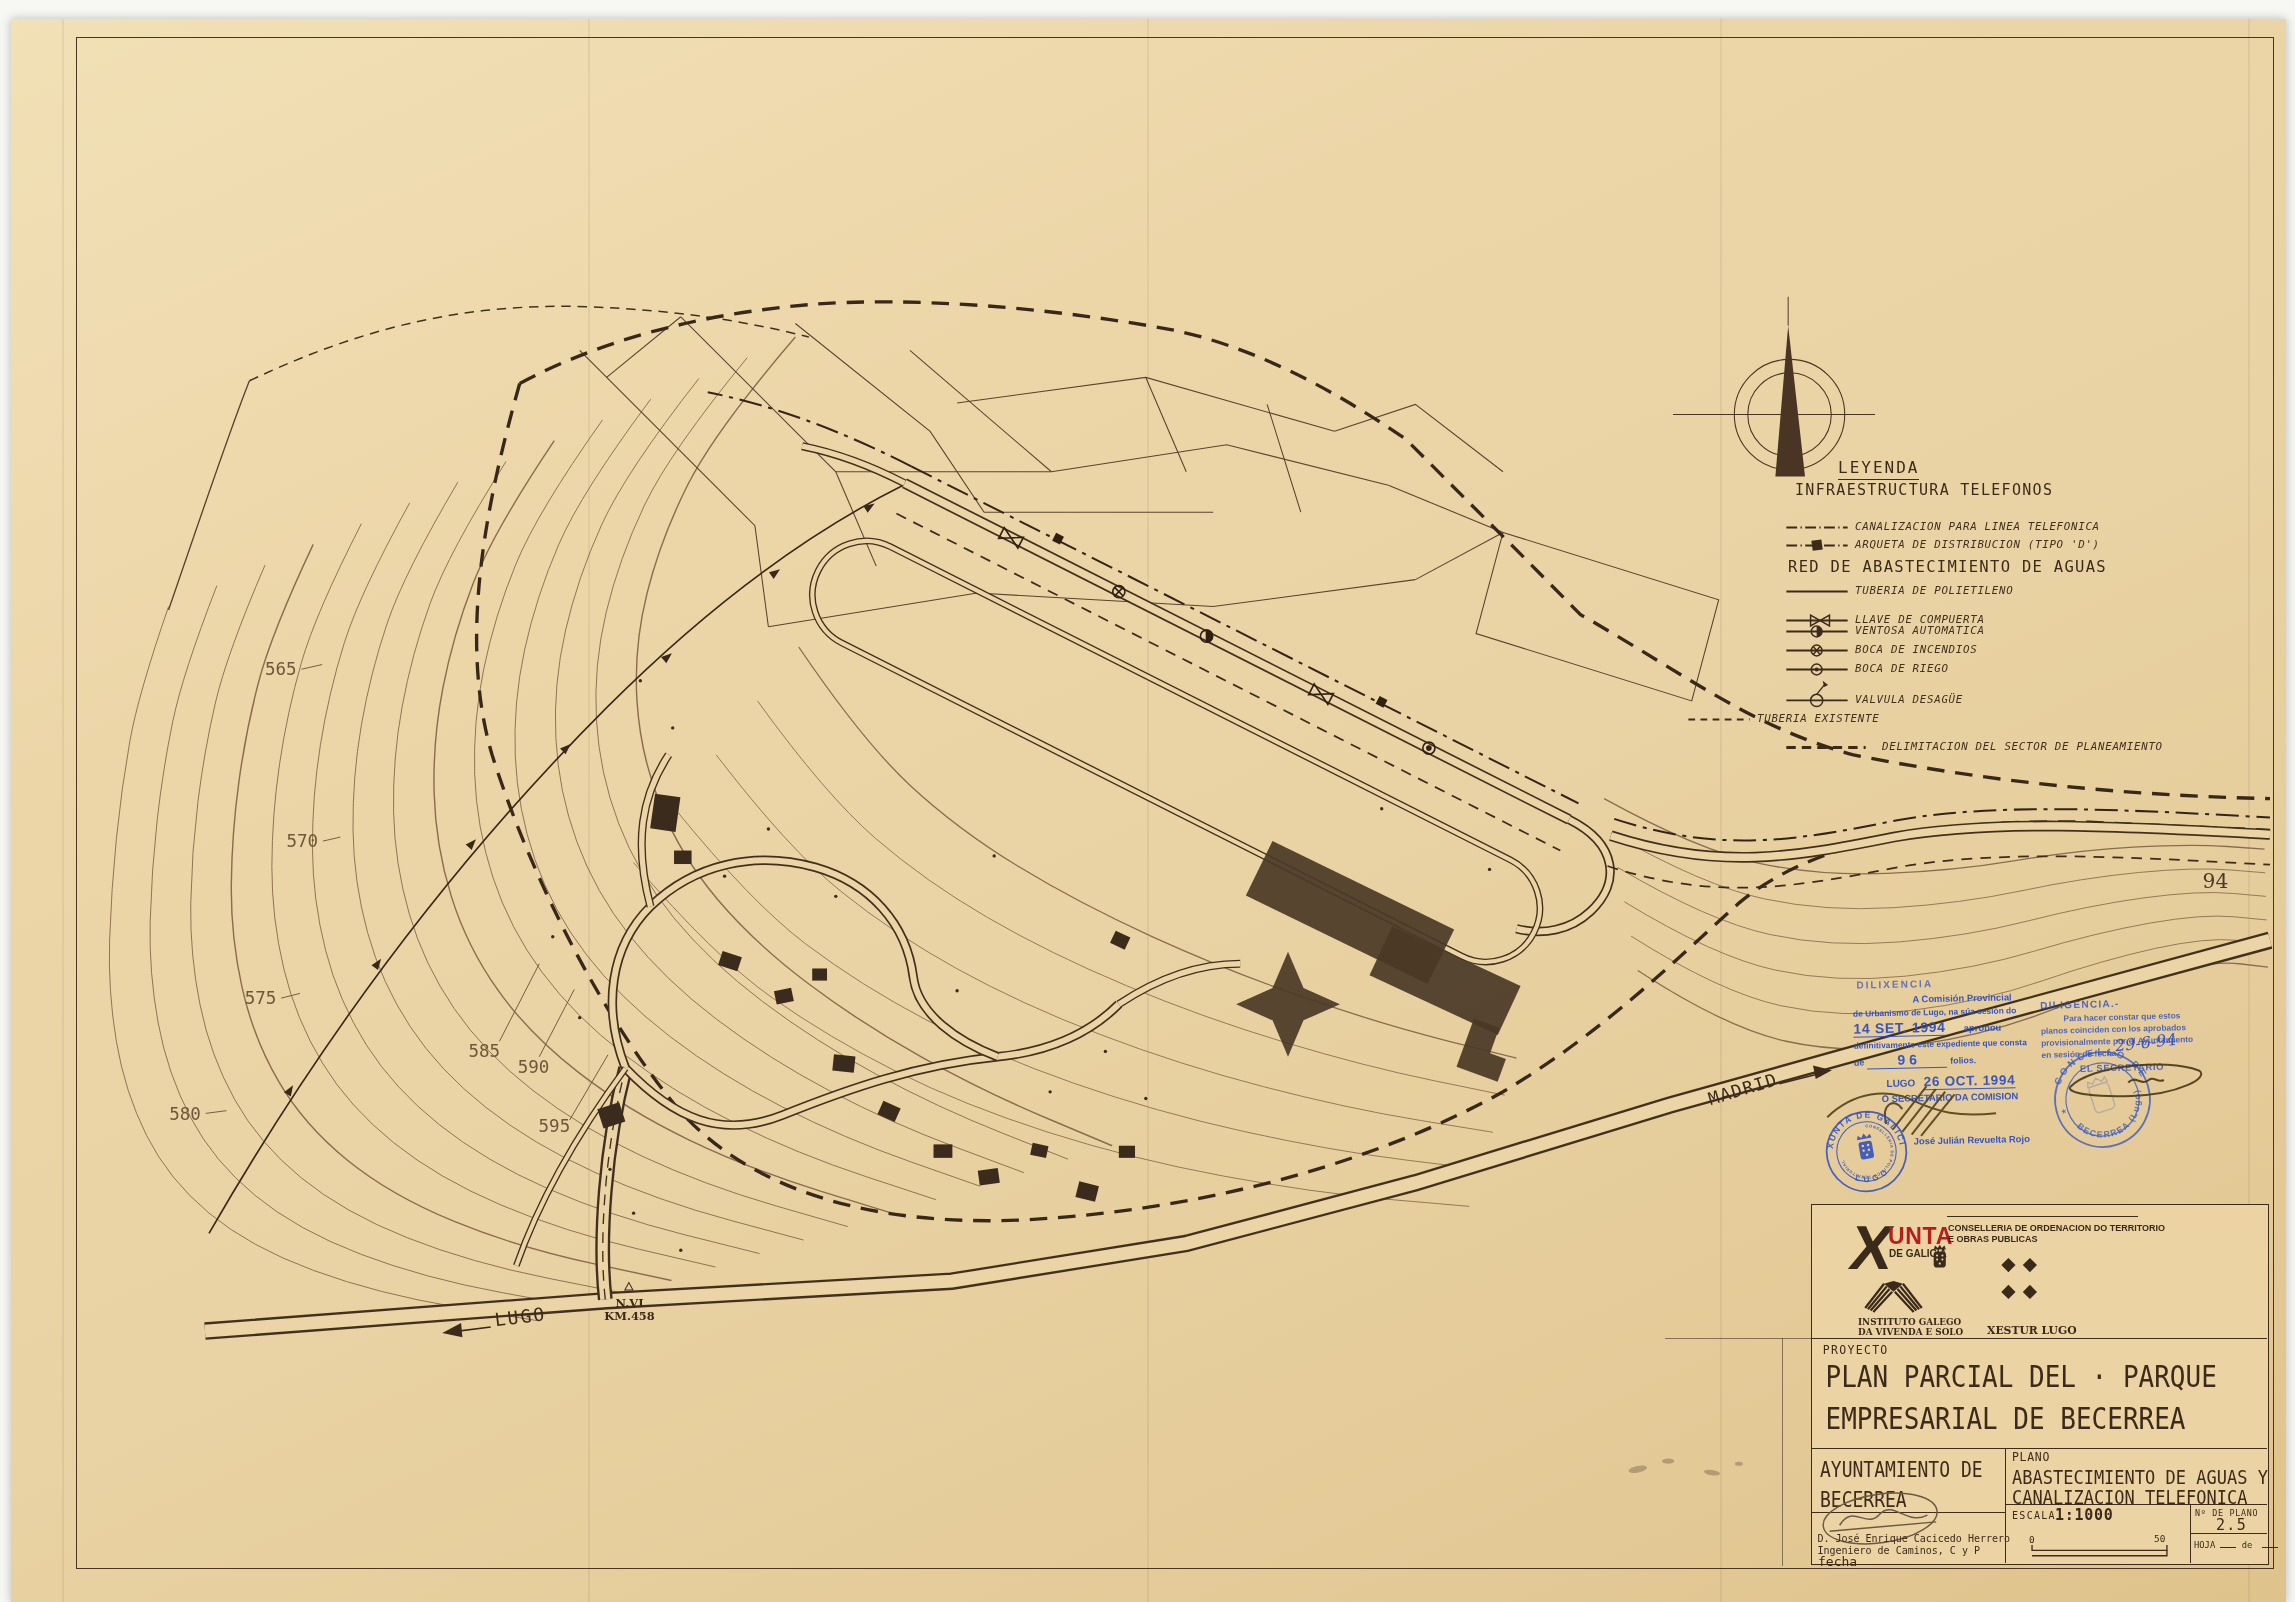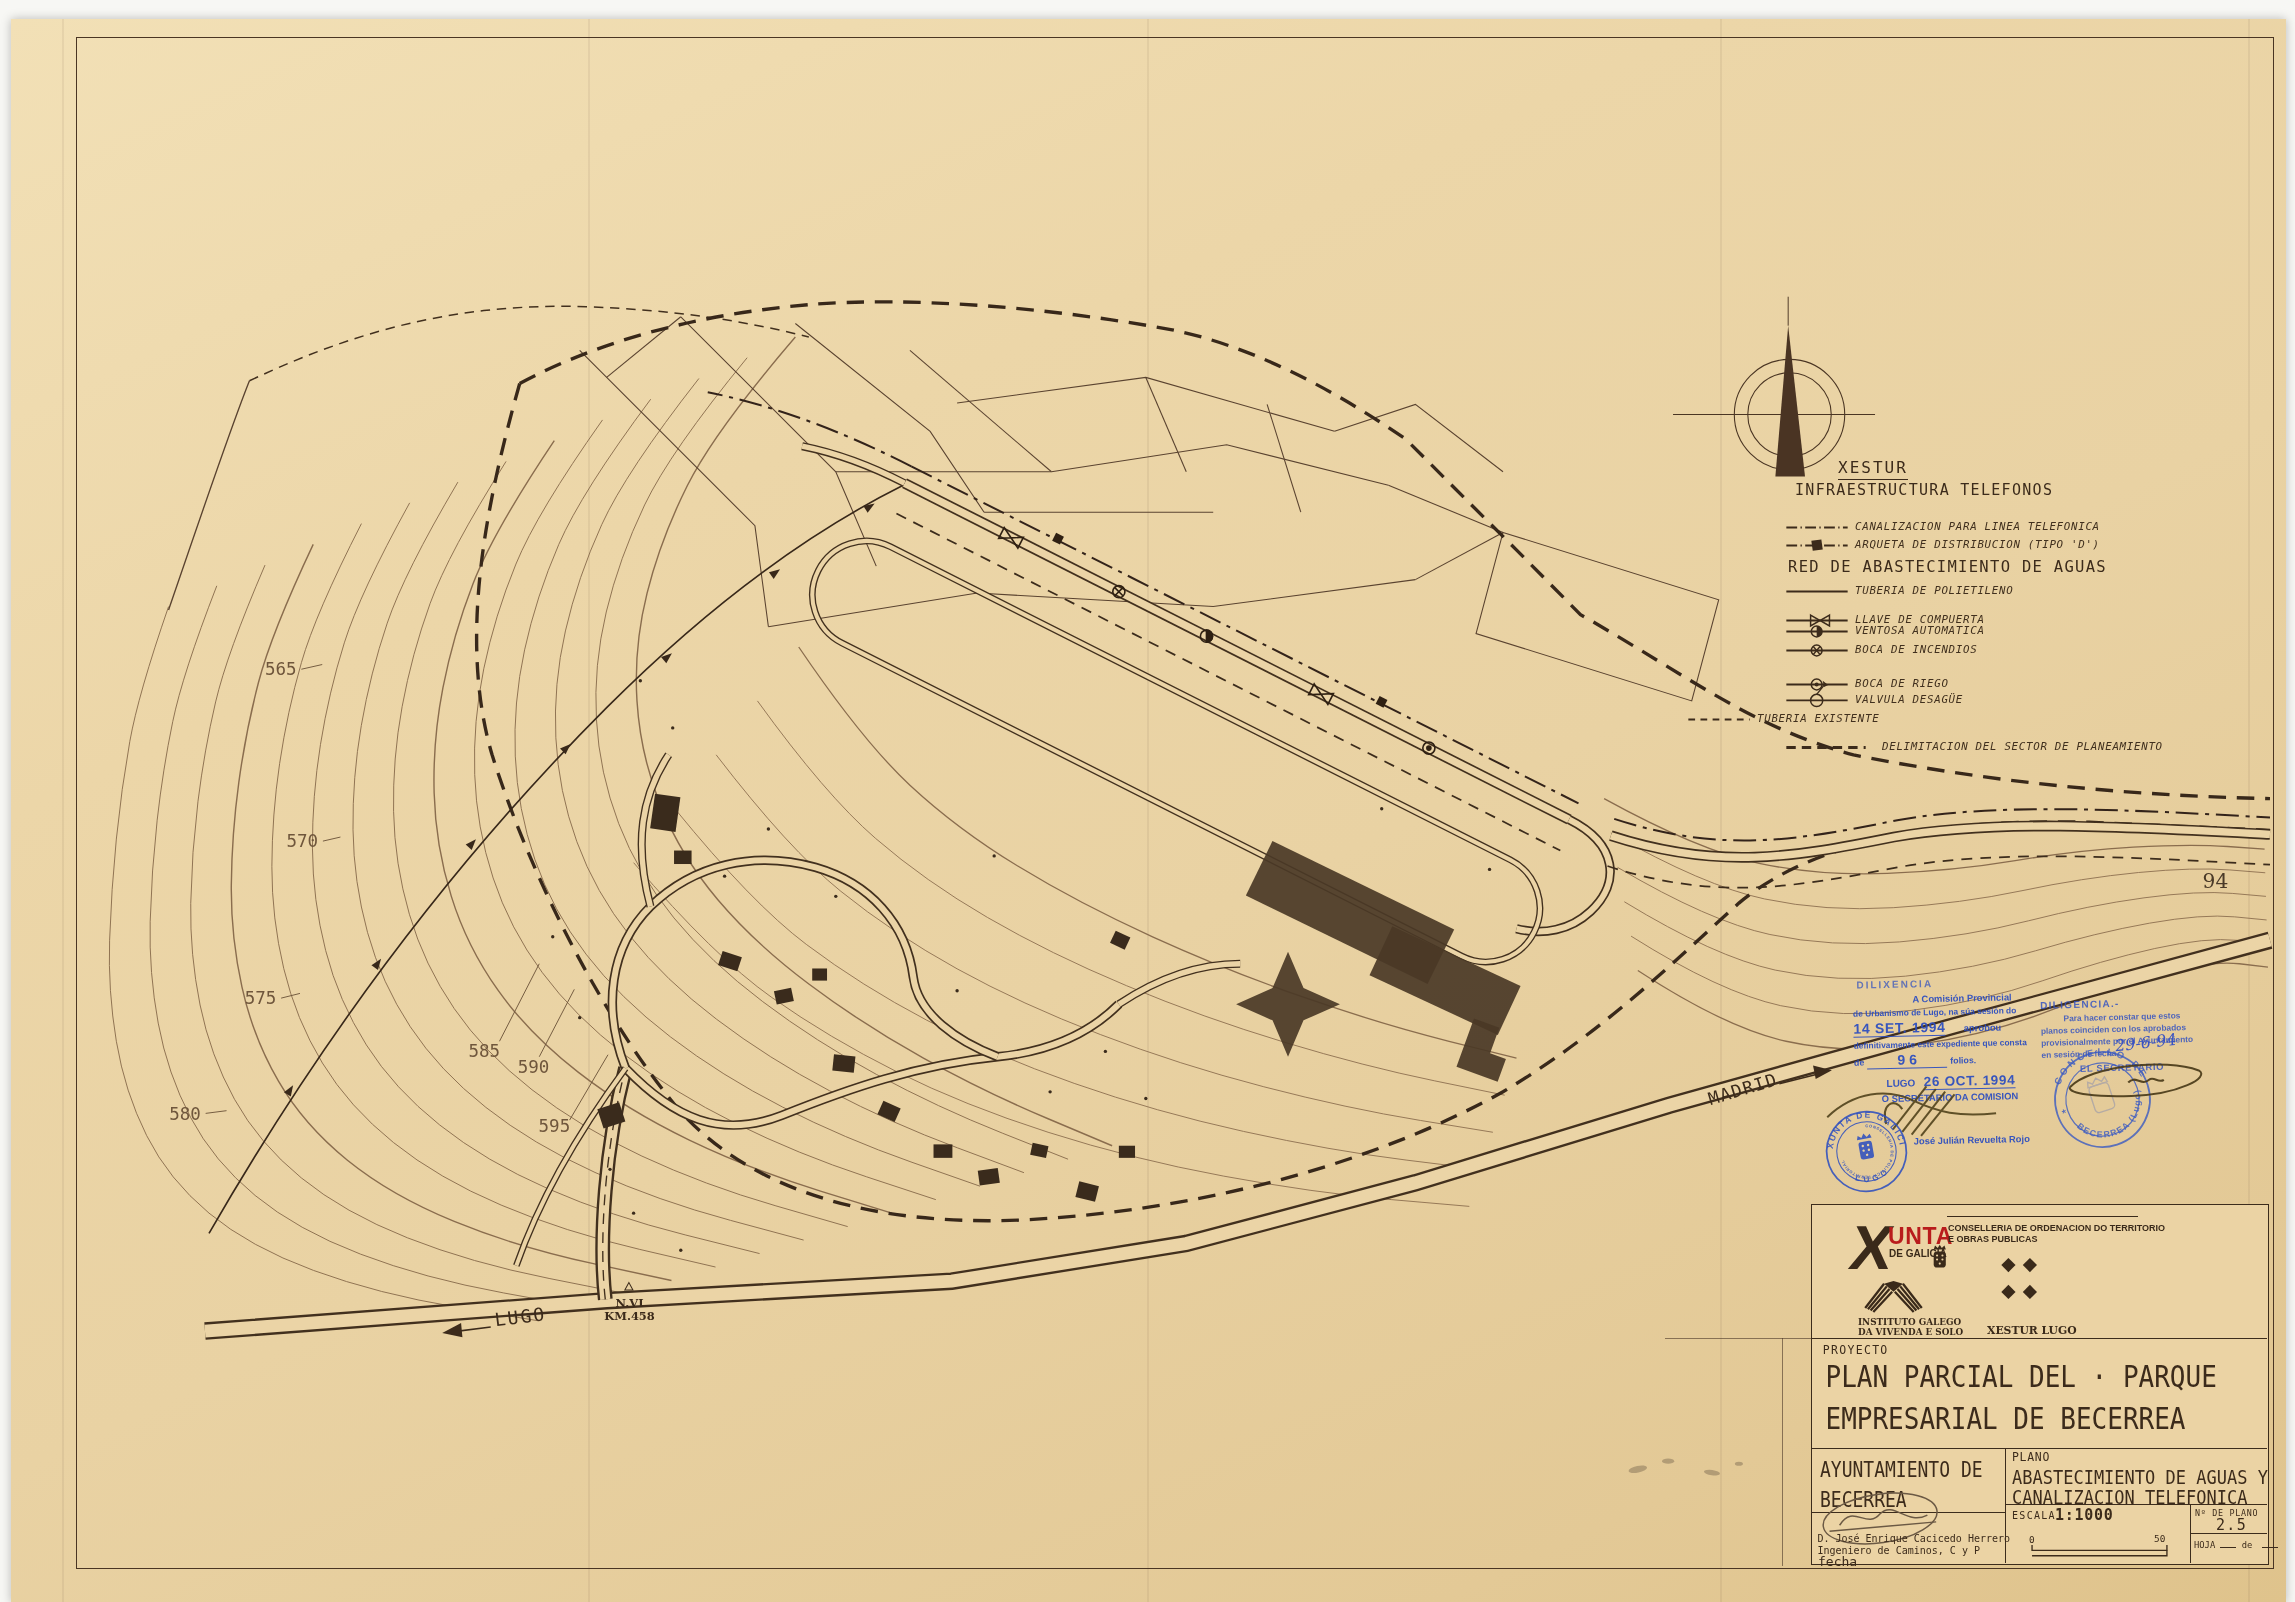--- a/index.html
+++ b/index.html
@@ -268,21 +268,21 @@
 
 <svg class="abs" style="left:1673px;top:290px" width="229" height="202" viewBox="0 0 340 300">
   <circle cx="173" cy="185" r="82" stroke="#4a3523" stroke-width="1.6" fill="none"></circle>
   <circle cx="173" cy="185" r="62" stroke="#4a3523" stroke-width="1.6" fill="none"></circle>
   <line x1="0" y1="185" x2="300" y2="185" stroke="#4a3523" stroke-width="1.6"></line>
   <line x1="171" y1="10" x2="171" y2="53" stroke="#4a3523" stroke-width="1.4"></line>
   <polygon points="171,53 196,277 152,277" fill="#4a3423"></polygon>
 </svg>
 
 <div>
-  <div class="abs mono" style="left:1838px;top:458px;font-size:16px;letter-spacing:2px;border-bottom:1.3px solid #3c2b1b;padding-bottom:2px;">XESTUR</div>
+  <div class="abs mono" style="left:1838px;top:458px;font-size:16px;letter-spacing:2px;border-bottom:1.3px solid #3c2b1b;padding-bottom:2px;">LEYENDA</div>
   <div class="abs mono" style="left:1795px;top:481px;font-size:15px;letter-spacing:1.3px;">INFRAESTRUCTURA TELEFONOS</div>
 
   <div class="lg-row" style="left:1785px;top:520px;">
     <svg width="64" height="15" viewBox="0 0 95 22">
       <line x1="2" y1="11" x2="93" y2="11" stroke="#3c2b1b" stroke-width="2.6" stroke-dasharray="16 5 2 5"></line>
         </svg>
     <span class="lg-label mono">CANALIZACION PARA LINEA TELEFONICA</span>
   </div>
   <div class="lg-row" style="left:1785px;top:538px;">
     <svg width="64" height="15" viewBox="0 0 95 22">
@@ -317,21 +317,21 @@
     <span class="lg-label mono">VENTOSA AUTOMATICA</span>
   </div>
   <div class="lg-row" style="left:1785px;top:643px;">
     <svg width="64" height="15" viewBox="0 0 95 22">
       <line x1="2" y1="11" x2="93" y2="11" stroke="#3c2b1b" stroke-width="2.6"></line>
       <circle cx="47" cy="11" r="8" fill="none" stroke="#3c2b1b" stroke-width="2.2"></circle>
       <path d="M42,5 L52,17 M52,5 L42,17" stroke="#3c2b1b" stroke-width="2"></path>
         </svg>
     <span class="lg-label mono">BOCA DE INCENDIOS</span>
   </div>
-  <div class="lg-row" style="left:1785px;top:677px;">
+  <div class="lg-row" style="left:1785px;top:662px;">
     <svg width="64" height="15" viewBox="0 0 95 22">
       <line x1="2" y1="11" x2="93" y2="11" stroke="#3c2b1b" stroke-width="2.6"></line>
       <circle cx="47" cy="11" r="8" fill="none" stroke="#3c2b1b" stroke-width="2.2"></circle>
       <circle cx="47" cy="11" r="3" fill="#3c2b1b"></circle>
         </svg>
     <span class="lg-label mono">BOCA DE RIEGO</span>
   </div>
   <div class="lg-row" style="left:1785px;top:678px;height:30px;">
     <svg width="64" height="30" viewBox="0 0 95 44">
       <line x1="2" y1="33" x2="93" y2="33" stroke="#3c2b1b" stroke-width="2.6"></line>

